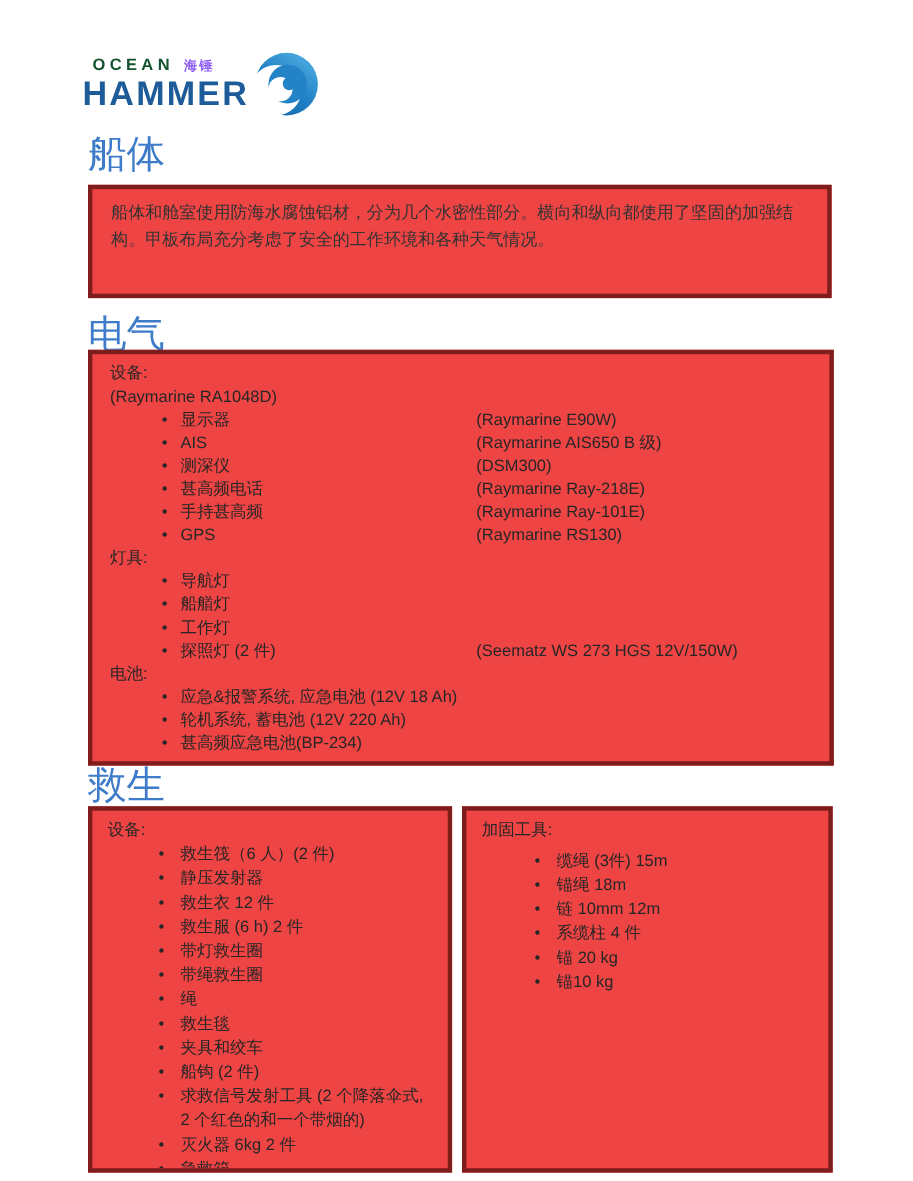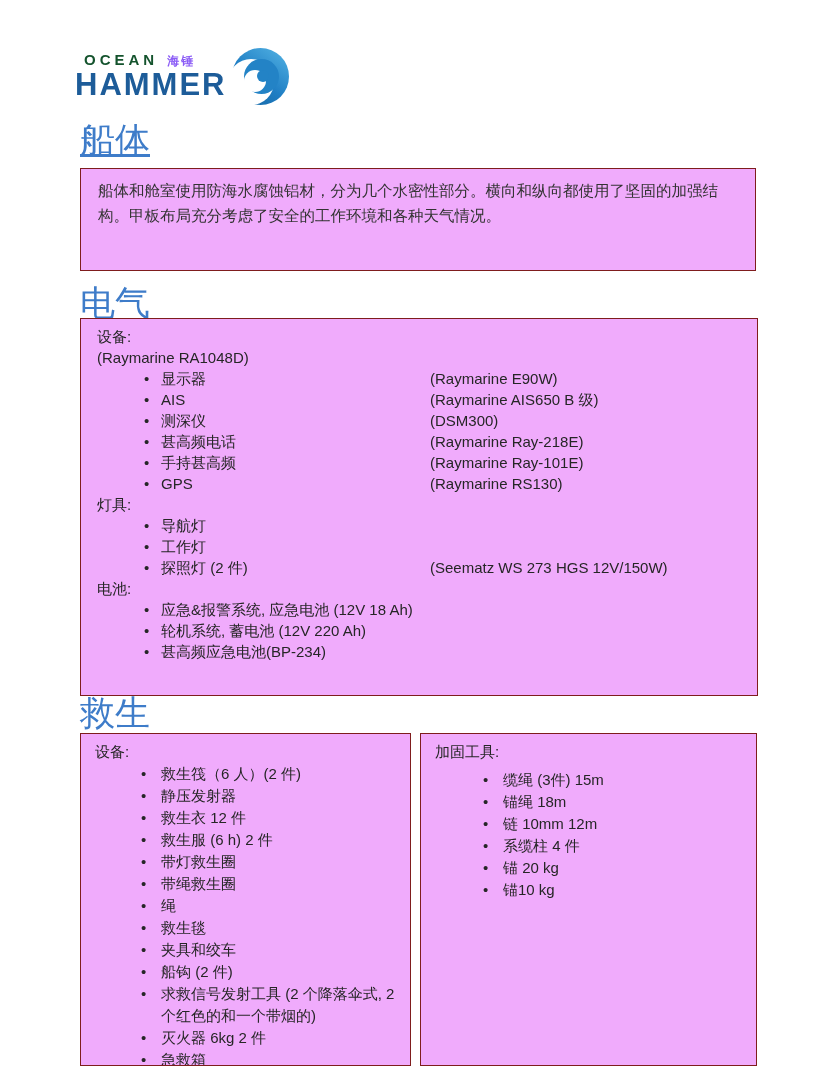--- a/index.html
+++ b/index.html
@@ -21,26 +21,26 @@
   .wave .c3{left:12px;top:11px;width:35px;height:35px;background:#2383c6;}
   .wave .c4{left:12px;top:22px;width:22px;height:22px;background:#ffffff;}
   .wave .c5{left:25px;top:22px;width:12px;height:12px;background:#2383c6;}
 
   
   .section-title{
     position:absolute;left:80px;margin:0;
     font-family:"Liberation Serif","DejaVu Serif",serif;
     font-weight:400;font-size:35px;line-height:1.15;color:#3E7CC9;
   }
-  #title-hull{top:121px;text-decoration:underline;}
+  #title-hull{top:121px;}
   #title-elec{top:284px;}
   #title-life{top:694px;}
 
   
-  .panel{position:absolute;box-sizing:border-box;background:#f0abfc;border:1px solid #7f1d1d;}
+  .panel{position:absolute;box-sizing:border-box;background:#ef4444;border:4px solid #7f1d1d;}
   #panel-hull{left:80px;top:168px;width:676px;height:103px;}
   #panel-elec{left:80px;top:318px;width:678px;height:378px;}
   #panel-life-left{left:80px;top:733px;width:331px;height:333px;overflow:hidden;}
   #panel-life-right{left:420px;top:733px;width:337px;height:333px;overflow:hidden;}
 
   .hull-text{
     margin:0;padding:9px 16px 0 17px;
     font-family:"Liberation Serif","DejaVu Serif",serif;
     font-size:15.5px;line-height:25px;color:#333333;
   }
@@ -133,20 +133,24 @@
 
         <div class="egroup">
           <div class="group-label">灯具:</div>
           <div class="erows">
 
               <div class="erow">
                 <div class="ename">导航灯</div>
                 <div class="emodel"></div>
               </div>
 
+              <div class="erow">
+                <div class="ename">船艏灯</div>
+                <div class="emodel"></div>
+              </div>
 
               <div class="erow">
                 <div class="ename">工作灯</div>
                 <div class="emodel"></div>
               </div>
 
               <div class="erow">
                 <div class="ename">探照灯 (2 件)</div>
                 <div class="emodel">(Seematz WS 273 HGS 12V/150W)</div>
               </div>

